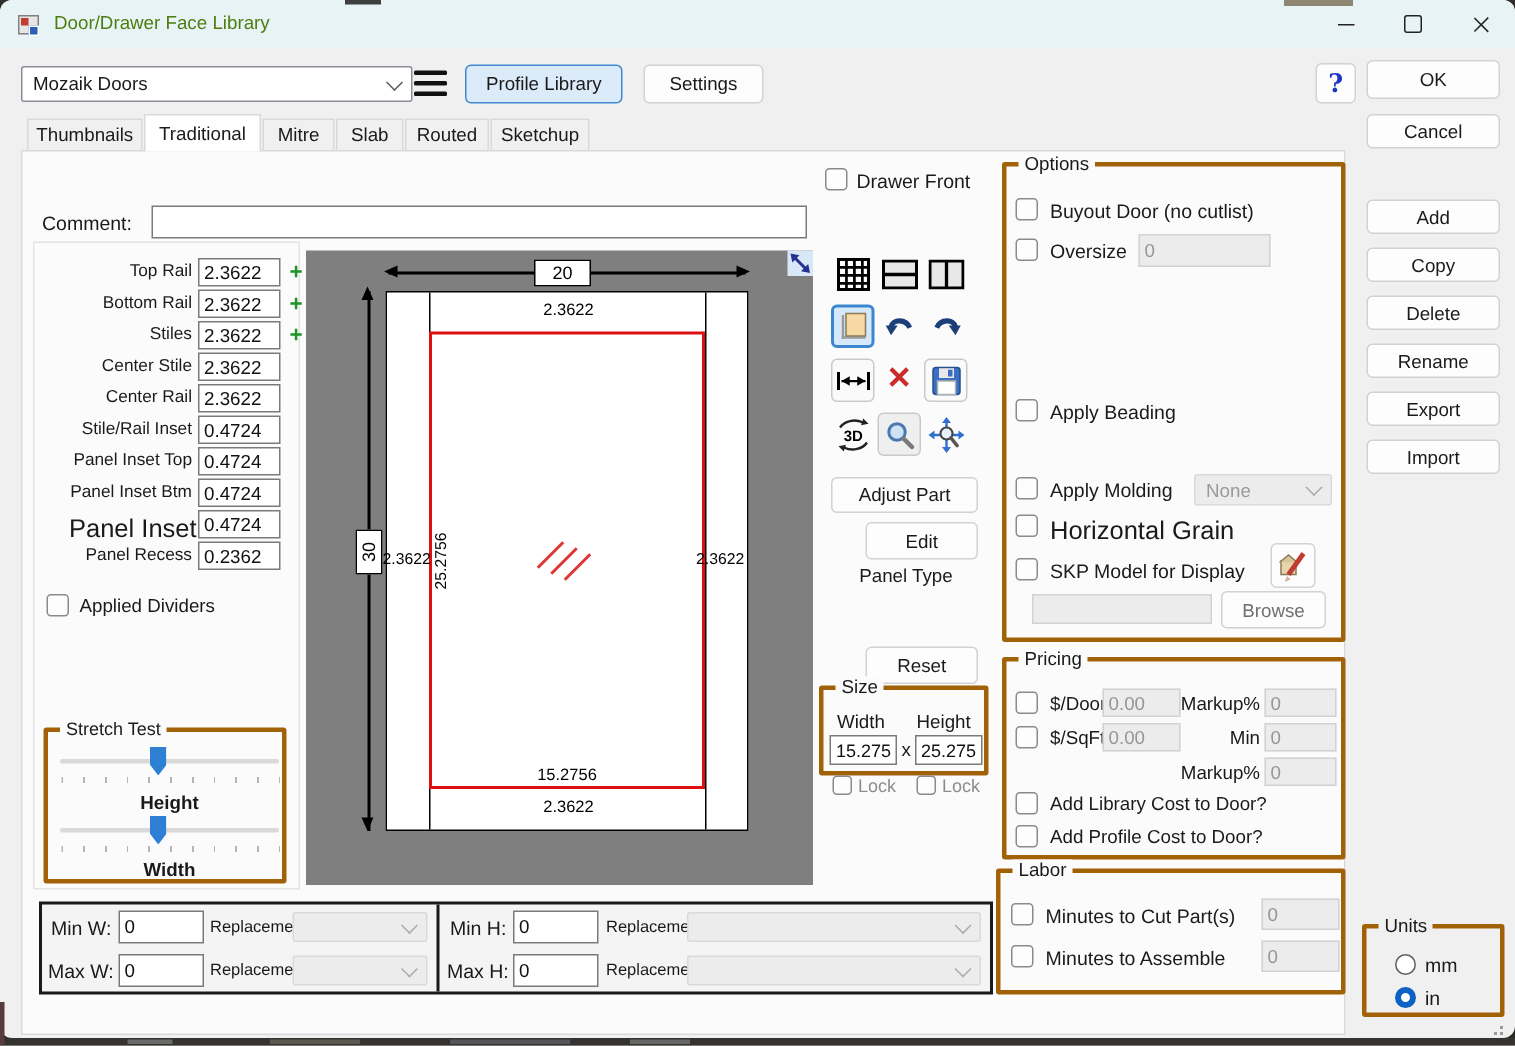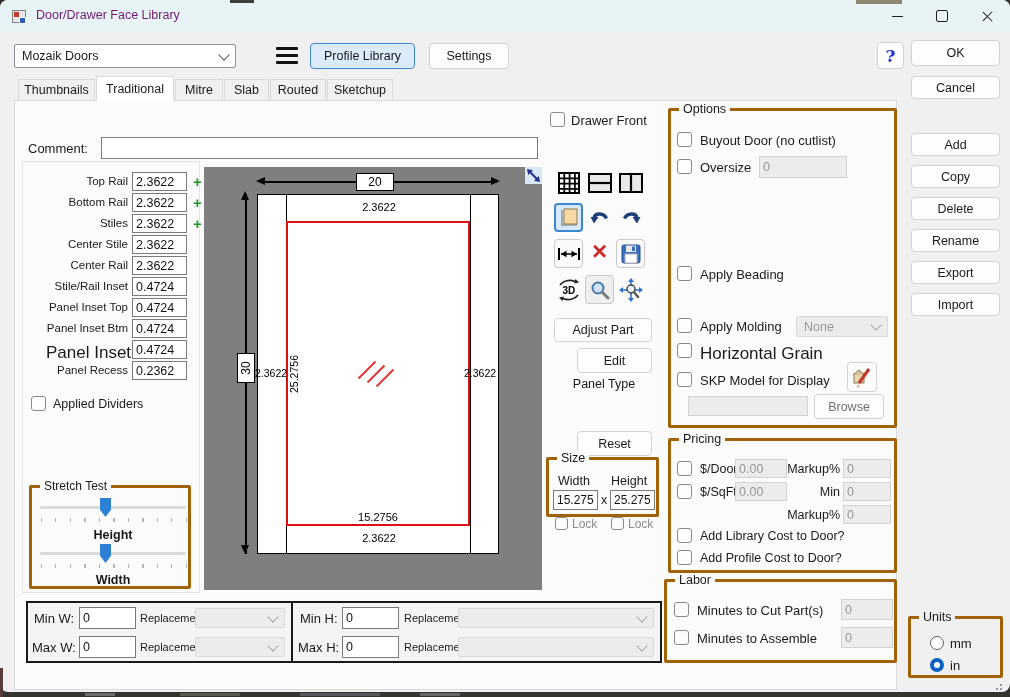--- a/index.html
+++ b/index.html
@@ -1,21 +1,21 @@
 <!DOCTYPE html>
 <html><head>
 <meta charset="utf-8">
 <style>
   html,body{margin:0;padding:0}
   body{width:1010px;height:697px;position:relative;background:#35332f;font-family:"Liberation Sans",sans-serif;overflow:hidden}
   .abs{position:absolute}
   #dialog{position:absolute;left:0;top:0;width:1010px;height:692px;background:#f0f0f0;border-radius:8px;overflow:hidden;box-shadow:0 2px 8px rgba(0,0,0,.4)}
   
   #titlebar{position:absolute;left:0;top:0;width:100%;height:32px;background:#e8f3f5}
-  #titlebar .title{position:absolute;left:36px;top:8px;font-size:12.5px;color:#701a75;white-space:nowrap}
+  #titlebar .title{position:absolute;left:36px;top:8px;font-size:12.5px;color:#4d7c0f;white-space:nowrap}
   .winbtn{position:absolute;top:0;width:46px;height:32px;display:flex;align-items:center;justify-content:center}
   .glyph-min{width:11px;height:0;border-top:1.4px solid #222}
   .glyph-max{width:10px;height:10px;border:1.4px solid #222;border-radius:2px}
   .glyph-close{position:relative;width:13px;height:13px}
   .glyph-close i{position:absolute;left:6px;top:0;width:1.4px;height:13px;background:#222}
   .glyph-close i.a{transform:rotate(45deg)}.glyph-close i.b{transform:rotate(-45deg)}
   
   .lbl{position:absolute;font-size:12.5px;color:#1a1a1a;white-space:nowrap}
   .lbl.sm{font-size:11px}
   .lbl.gray{color:#8c8c8c}
@@ -84,21 +84,21 @@
         <div class="glyph-max"></div>
       </div>
     <div class="winbtn" style="left:964px">
         <div class="glyph-close">
           <i class="a"></i>
           <i class="b"></i>
         </div>
       </div>
   </div>
 
-  <div class="combo" style="left:14px;top:44px;width:222px;height:24px">
+  <div class="combo" style="left:14px;top:44px;width:261px;height:24px">
     <span>Mozaik Doors</span>
       <span class="chev"></span>
   </div>
   <div class="abs" style="left:275px;top:45px;width:25px;height:23px">
     <div>
       <div class="abs" style="left:1px;top:2px;width:22px;height:3.2px;background:#111;border-radius:1px"></div>
       <div class="abs" style="left:1px;top:9px;width:22px;height:3.2px;background:#111;border-radius:1px"></div>
       <div class="abs" style="left:1px;top:16px;width:22px;height:3.2px;background:#111;border-radius:1px"></div>
     </div>
   </div>

